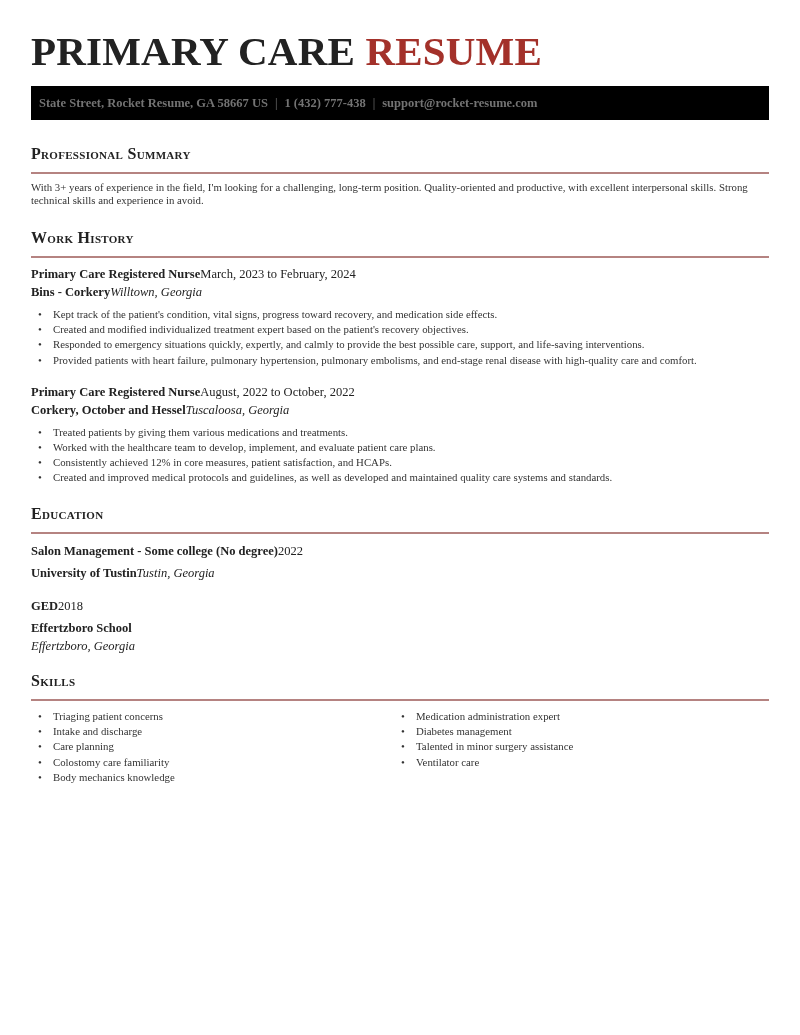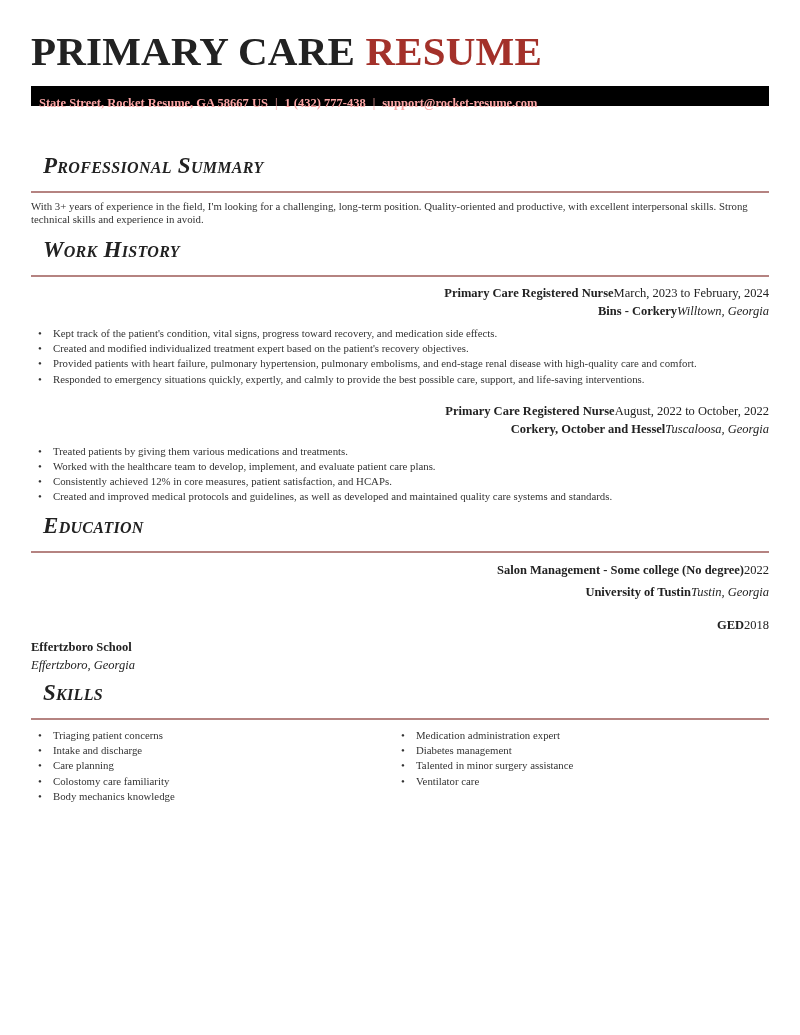--- a/index.html
+++ b/index.html
@@ -1,26 +1,26 @@
 <!DOCTYPE html>
 <html><head>
 <meta charset="utf-8">
 <style>
   html, body { margin: 0; padding: 0; background: #ffffff; }
   body { width: 800px; height: 1035px; position: relative; font-family: "Liberation Serif", "DejaVu Serif", serif; color: #222222; }
   .page { position: absolute; left: 31px; top: 0; width: 738px; }
   .title { position: absolute; top: 27px; left: 0; margin: 0; font-size: 41px; font-weight: bold; letter-spacing: 0.2px; line-height: 48px; white-space: nowrap; color: #222222; }
   .title .accent { color: #a3312a; }
-  .contact-bar { position: absolute; top: 86px; left: 0; width: 738px; height: 20px; background: #000000; color: #fca5a5; font-size: 12.5px; font-weight: bold; line-height: 34px; box-sizing: border-box; padding-left: 8px; white-space: nowrap; }
+  .contact-bar { position: absolute; top: 86px; left: 0; width: 738px; height: 34px; background: #000000; color: #737373; font-size: 12.5px; font-weight: bold; line-height: 34px; box-sizing: border-box; padding-left: 8px; white-space: nowrap; }
   .contact-bar .sep { padding: 0 7px; font-weight: normal; }
   .section { position: absolute; left: 0; width: 738px; }
-  .section-title { margin: 12px; font-size: 23px; font-weight: bold; font-variant: small-caps; letter-spacing: 0.3px; line-height: 26px; color: #222222; font-style: italic; }
+  .section-title { margin: 0; font-size: 16px; font-weight: bold; font-variant: small-caps; letter-spacing: 0.3px; line-height: 26px; color: #222222; }
   .rule { height: 2px; background: #b58381; margin-top: 5px; }
   .summary { font-size: 10.8px; line-height: 13px; color: #333333; margin-top: 7px; }
-  .entry-row { display: flex; justify-content: flex-end; align-items: baseline; font-size: 12.5px; line-height: 18px; }
+  .entry-row { display: flex; justify-content: flex-start; align-items: baseline; font-size: 12.5px; line-height: 18px; }
   .entry-row .left { font-weight: bold; color: #222222; }
   .entry-row .right { color: #222222; }
   .entry-row .right.italic { font-style: italic; }
   ul.bullets { list-style: none; margin: 6px 0 0 0; padding: 0; }
   ul.bullets li { position: relative; padding-left: 22px; font-size: 10.8px; line-height: 15.2px; color: #333333; white-space: nowrap; }
   ul.bullets li::before { content: "\2022"; position: absolute; left: 7px; top: 0; font-size: 11px; color: #333333; }
   .skills-cols { display: flex; margin-top: 8px; }
   .skills-cols ul { width: 363px; margin: 0; }
 </style>
 </head>
@@ -52,22 +52,22 @@
         <span class="left">Primary Care Registered Nurse</span>
         <span class="right">March, 2023 to February, 2024</span>
       </div>
       <div class="entry-row">
         <span class="left">Bins - Corkery</span>
         <span class="right italic">Willtown, Georgia</span>
       </div>
       <ul class="bullets">
         <li>Kept track of the patient's condition, vital signs, progress toward recovery, and medication side effects.</li>
         <li>Created and modified individualized treatment expert based on the patient's recovery objectives.</li>
+        <li>Responded to emergency situations quickly, expertly, and calmly to provide the best possible care, support, and life-saving interventions.</li>
         <li>Provided patients with heart failure, pulmonary hypertension, pulmonary embolisms, and end-stage renal disease with high-quality care and comfort.</li>
-        <li>Responded to emergency situations quickly, expertly, and calmly to provide the best possible care, support, and life-saving interventions.</li>
       </ul>
     </div>
 
     <div style="margin-top:15px;">
       <div class="entry-row">
         <span class="left">Primary Care Registered Nurse</span>
         <span class="right">August, 2022 to October, 2022</span>
       </div>
       <div class="entry-row">
         <span class="left">Corkery, October and Hessel</span>

